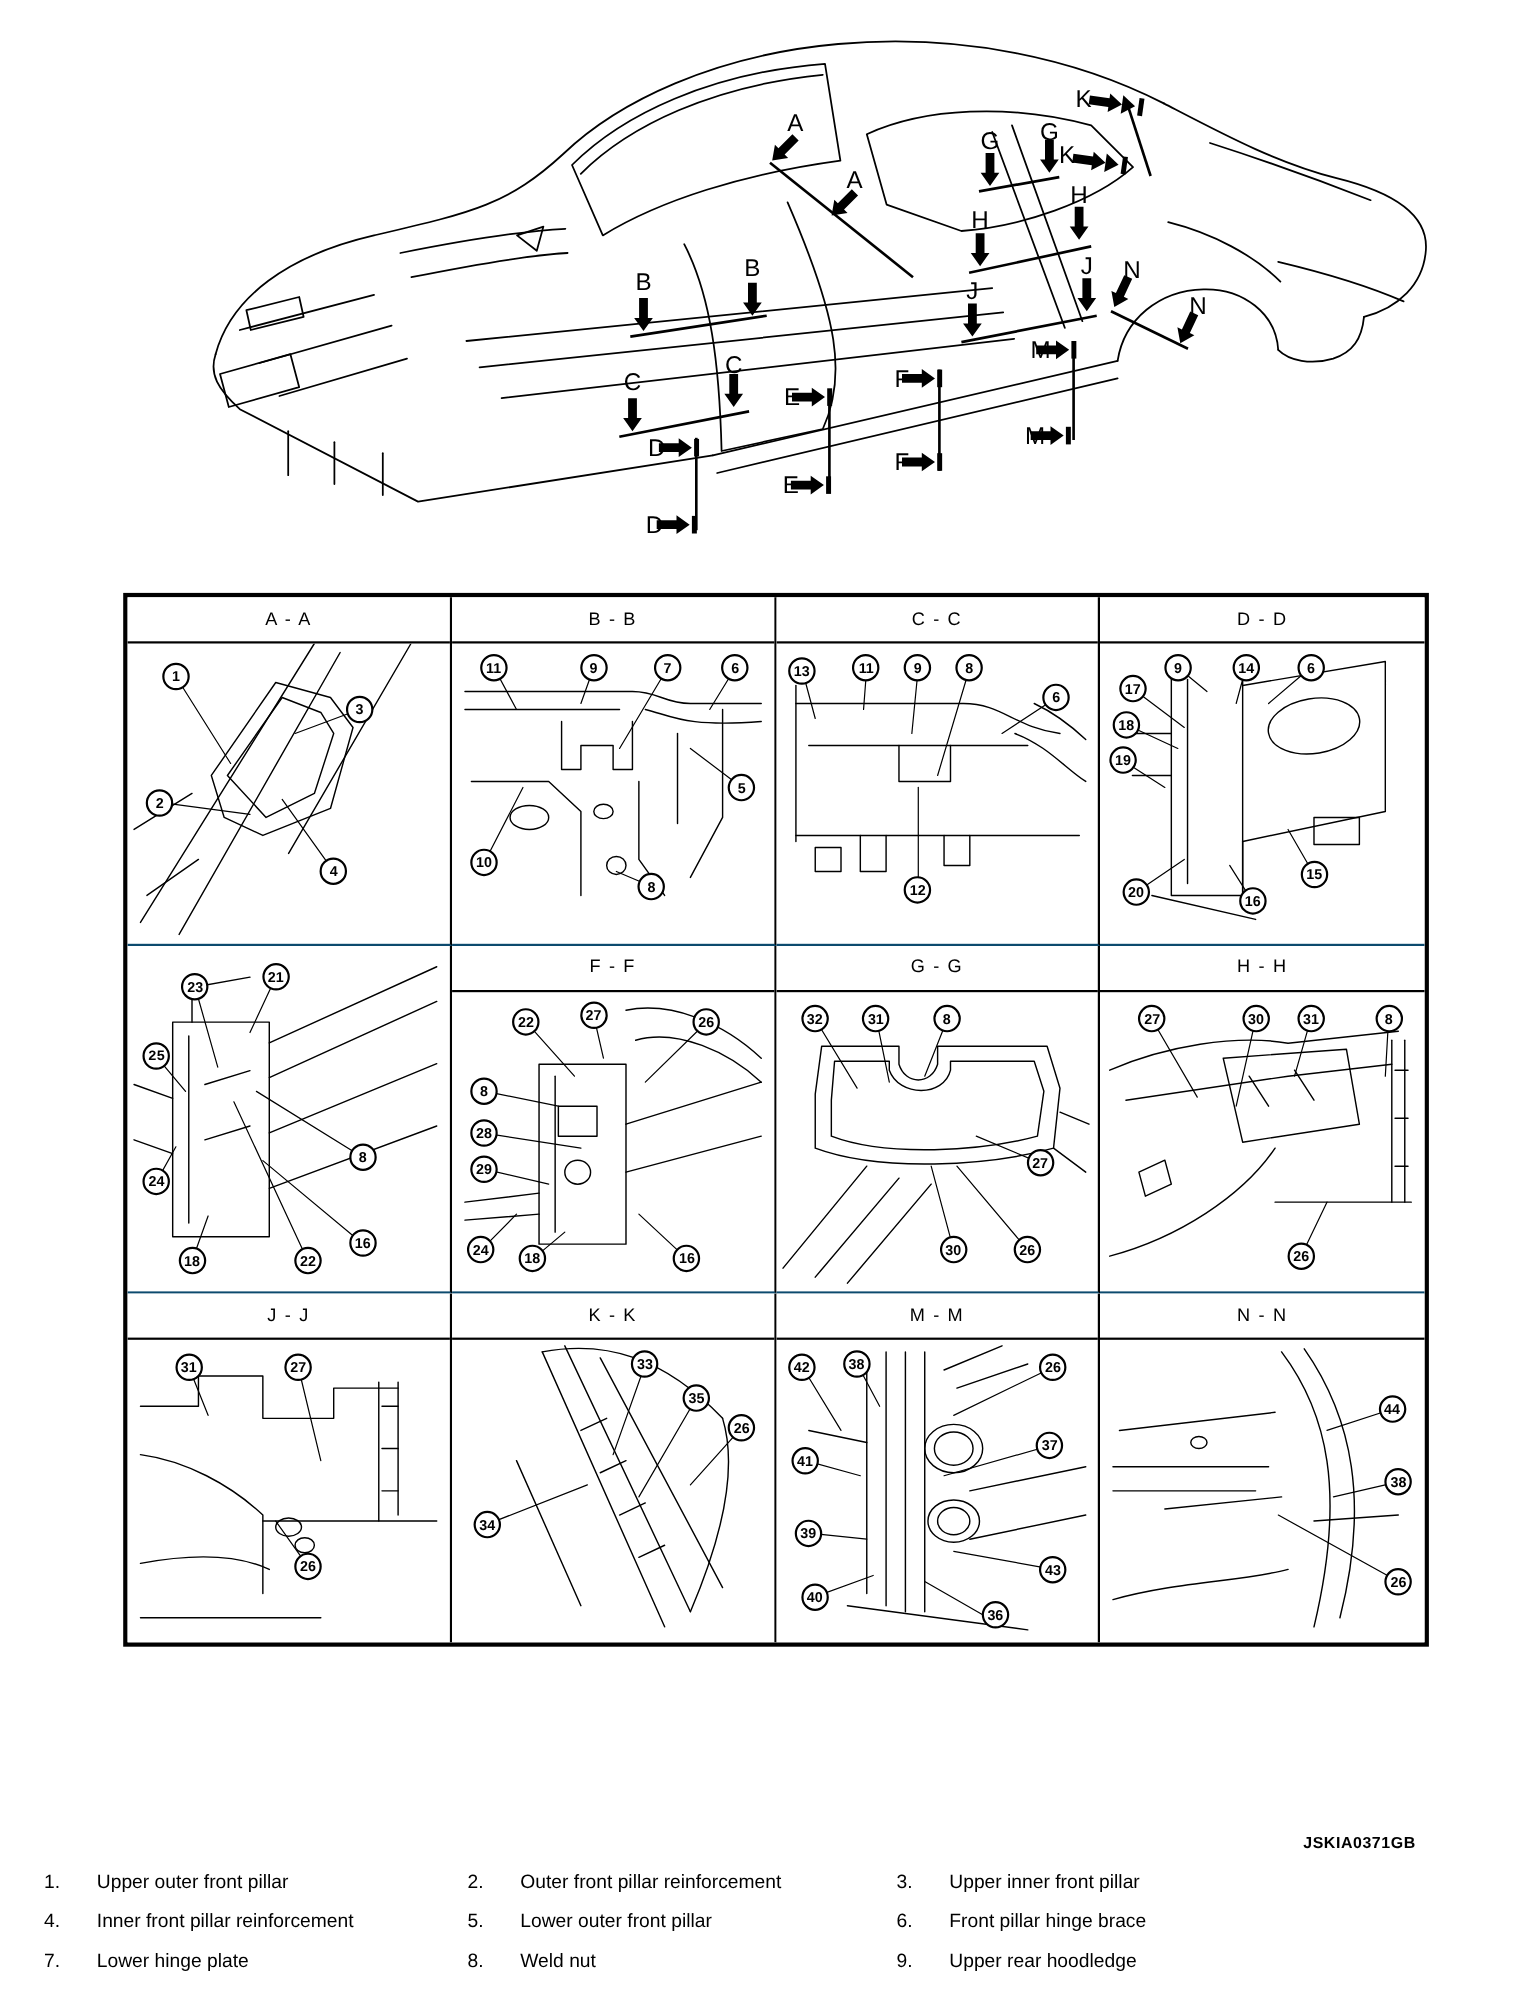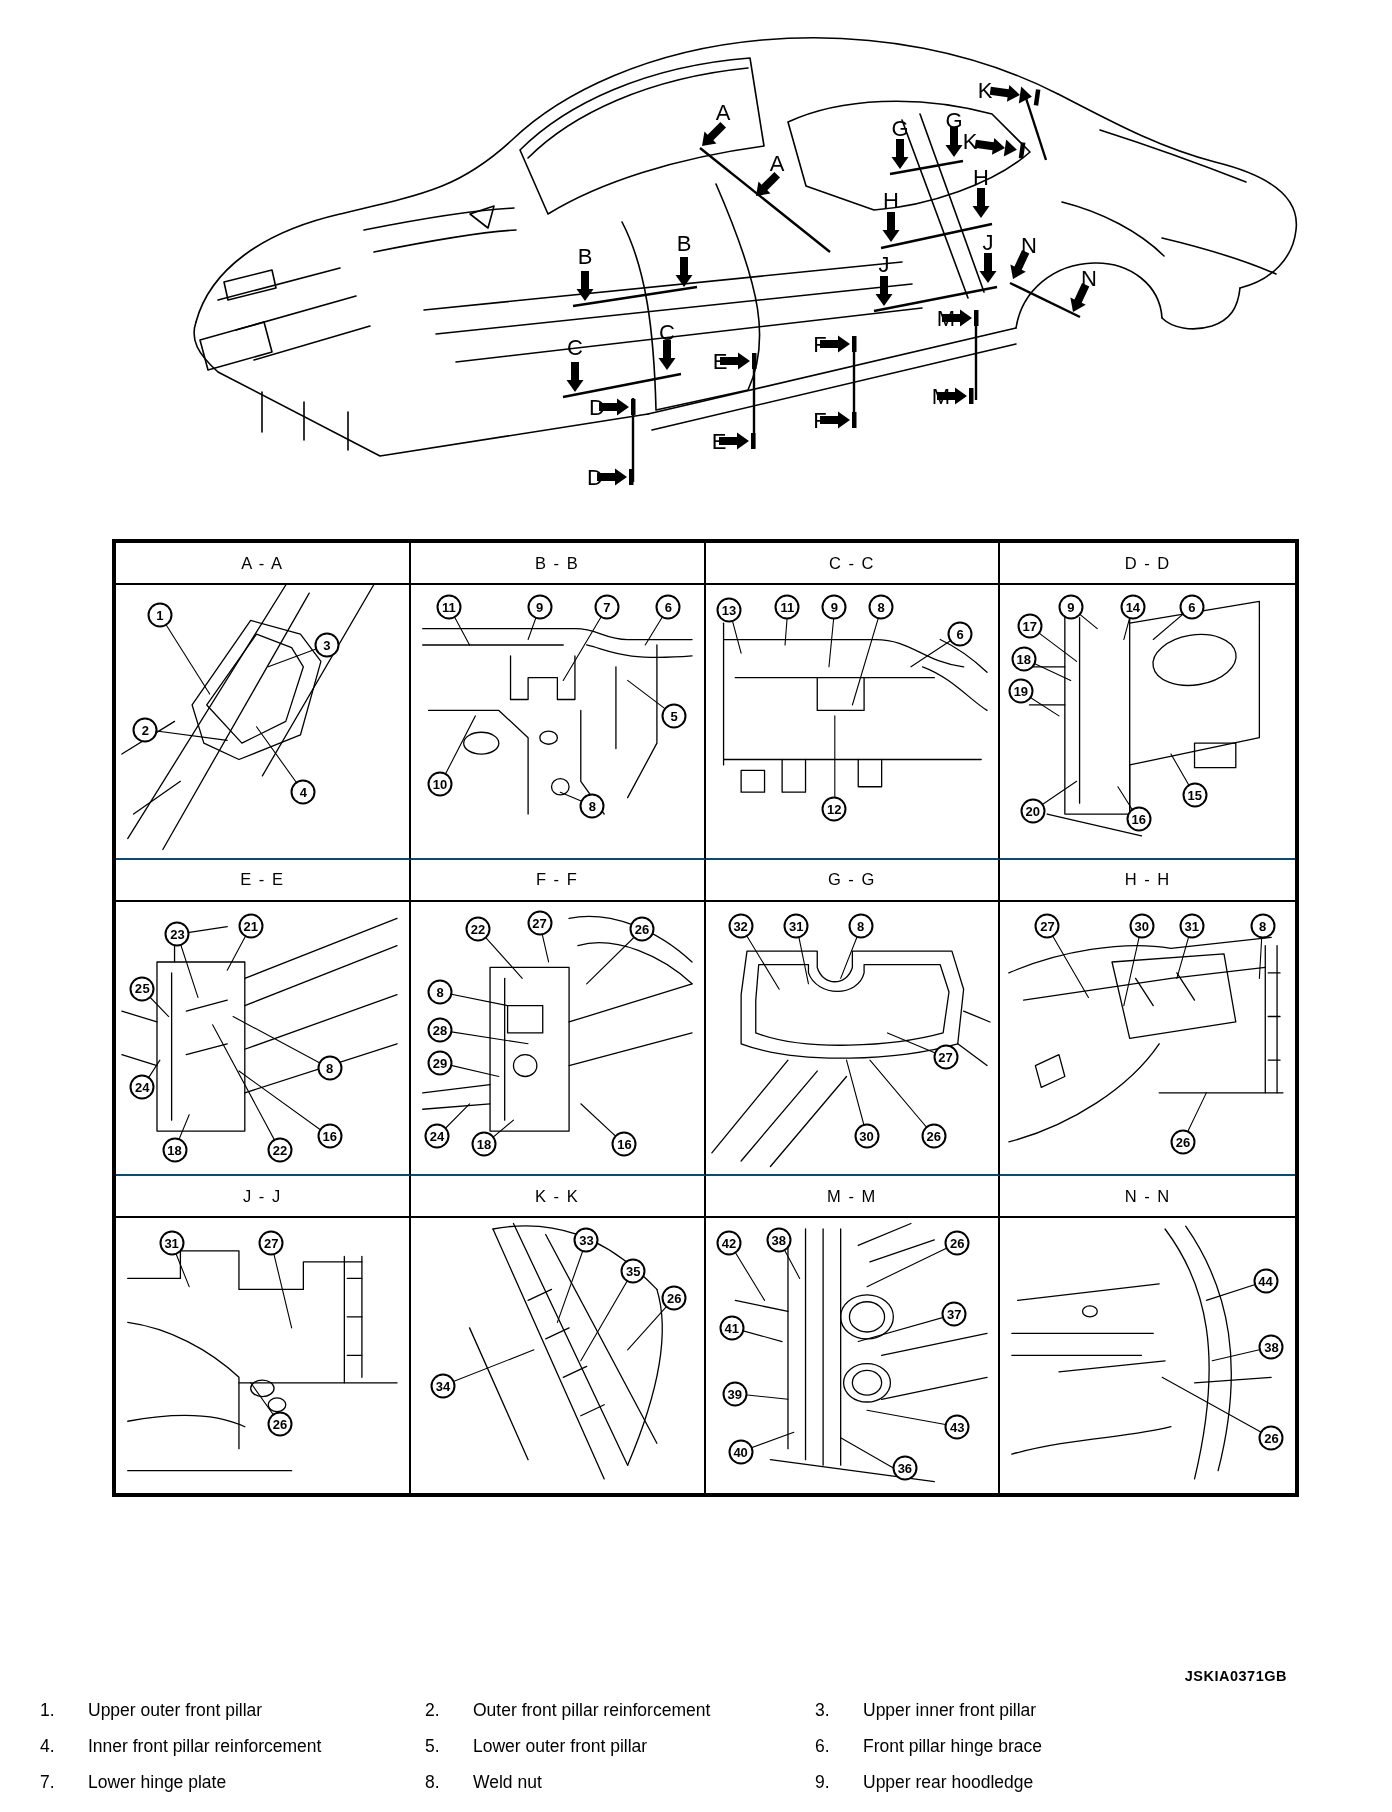--- a/index.html
+++ b/index.html
@@ -320,21 +320,20 @@
         <div class="callout" style="left: 65%; top: 8%;">6</div>
         <div class="callout" style="left: 10%; top: 15%;">17</div>
         <div class="callout" style="left: 8%; top: 27%;">18</div>
         <div class="callout" style="left: 7%; top: 39%;">19</div>
         <div class="callout" style="left: 11%; top: 83%;">20</div>
         <div class="callout" style="left: 47%; top: 86%;">16</div>
         <div class="callout" style="left: 66%; top: 77%;">15</div>
       </div>
     </div>
     <div class="cell">
-      <div class="cell-header">E - E</div>
       <div class="cell-body">
         <svg class="art" viewBox="0 0 100 100" preserveAspectRatio="none">
           <path d="M14,22 L14,84 L44,84 L44,22 Z"></path>
           <path d="M19,26 L19,80"></path>
           <path d="M20,22 L20,12 L38,9"></path>
           <path d="M44,28 L96,6"></path>
           <path d="M44,38 L96,16"></path>
           <path d="M44,54 L96,34"></path>
           <path d="M44,70 L96,52"></path>
           <path d="M2,40 L14,44"></path>

